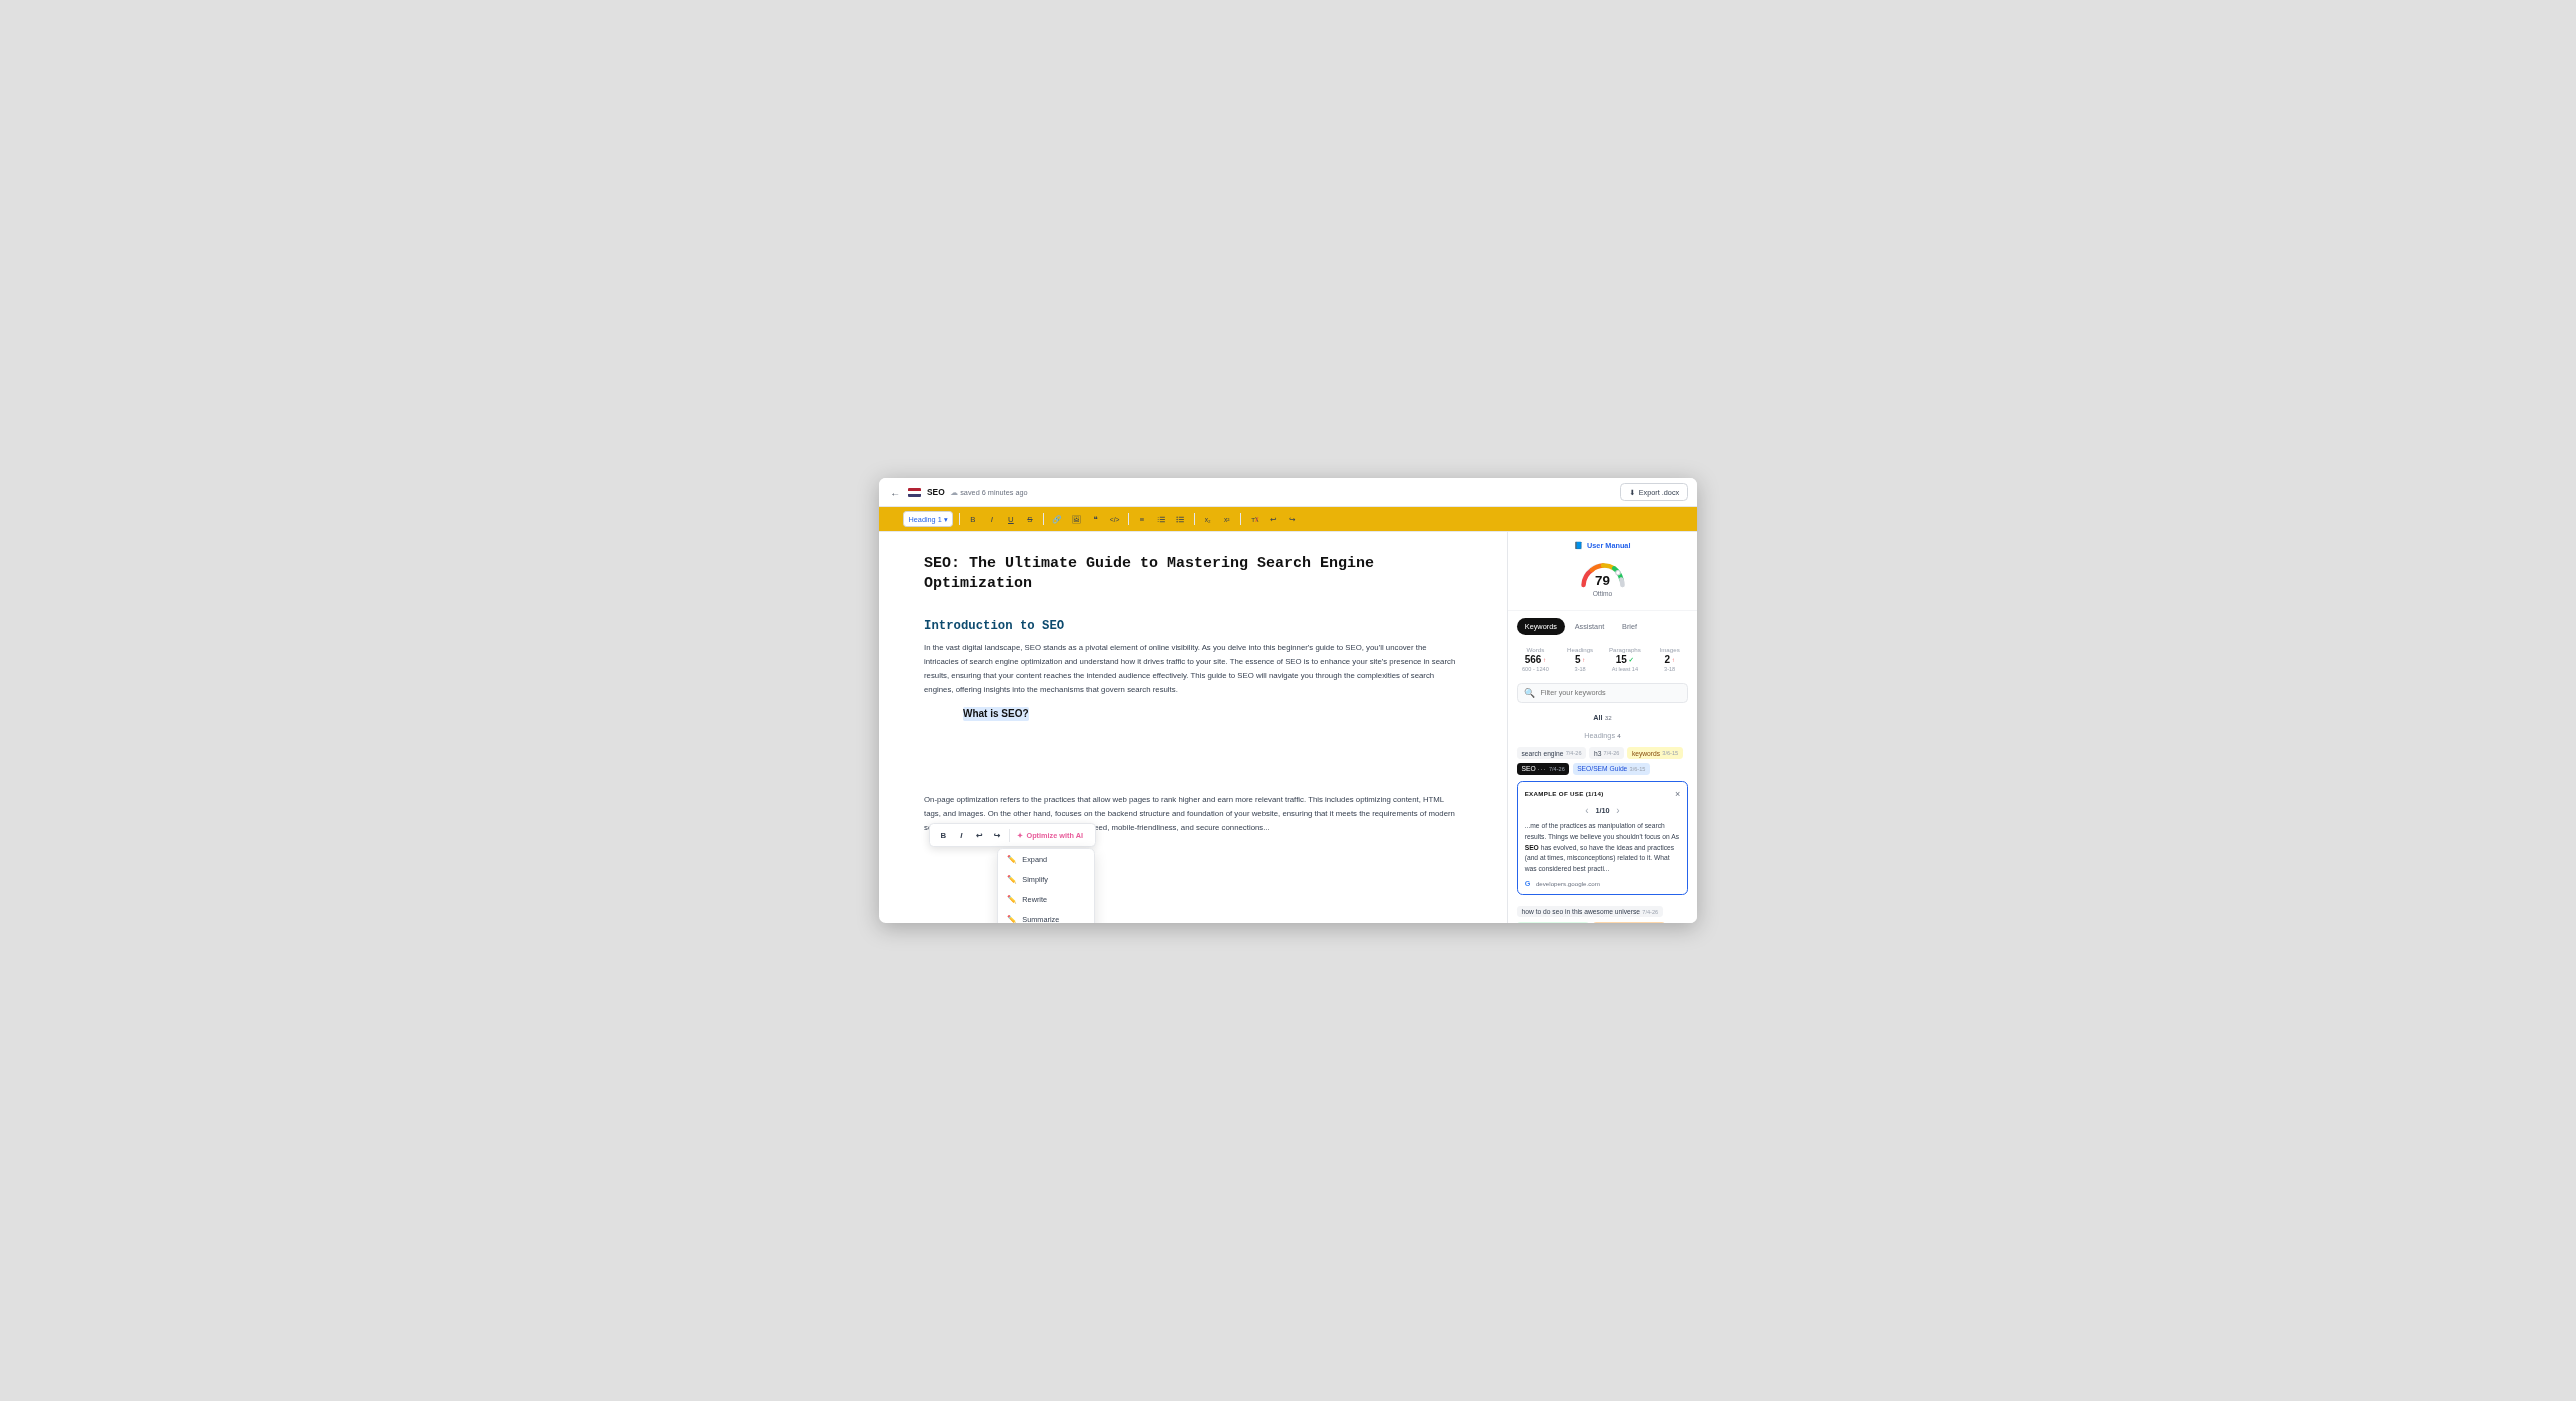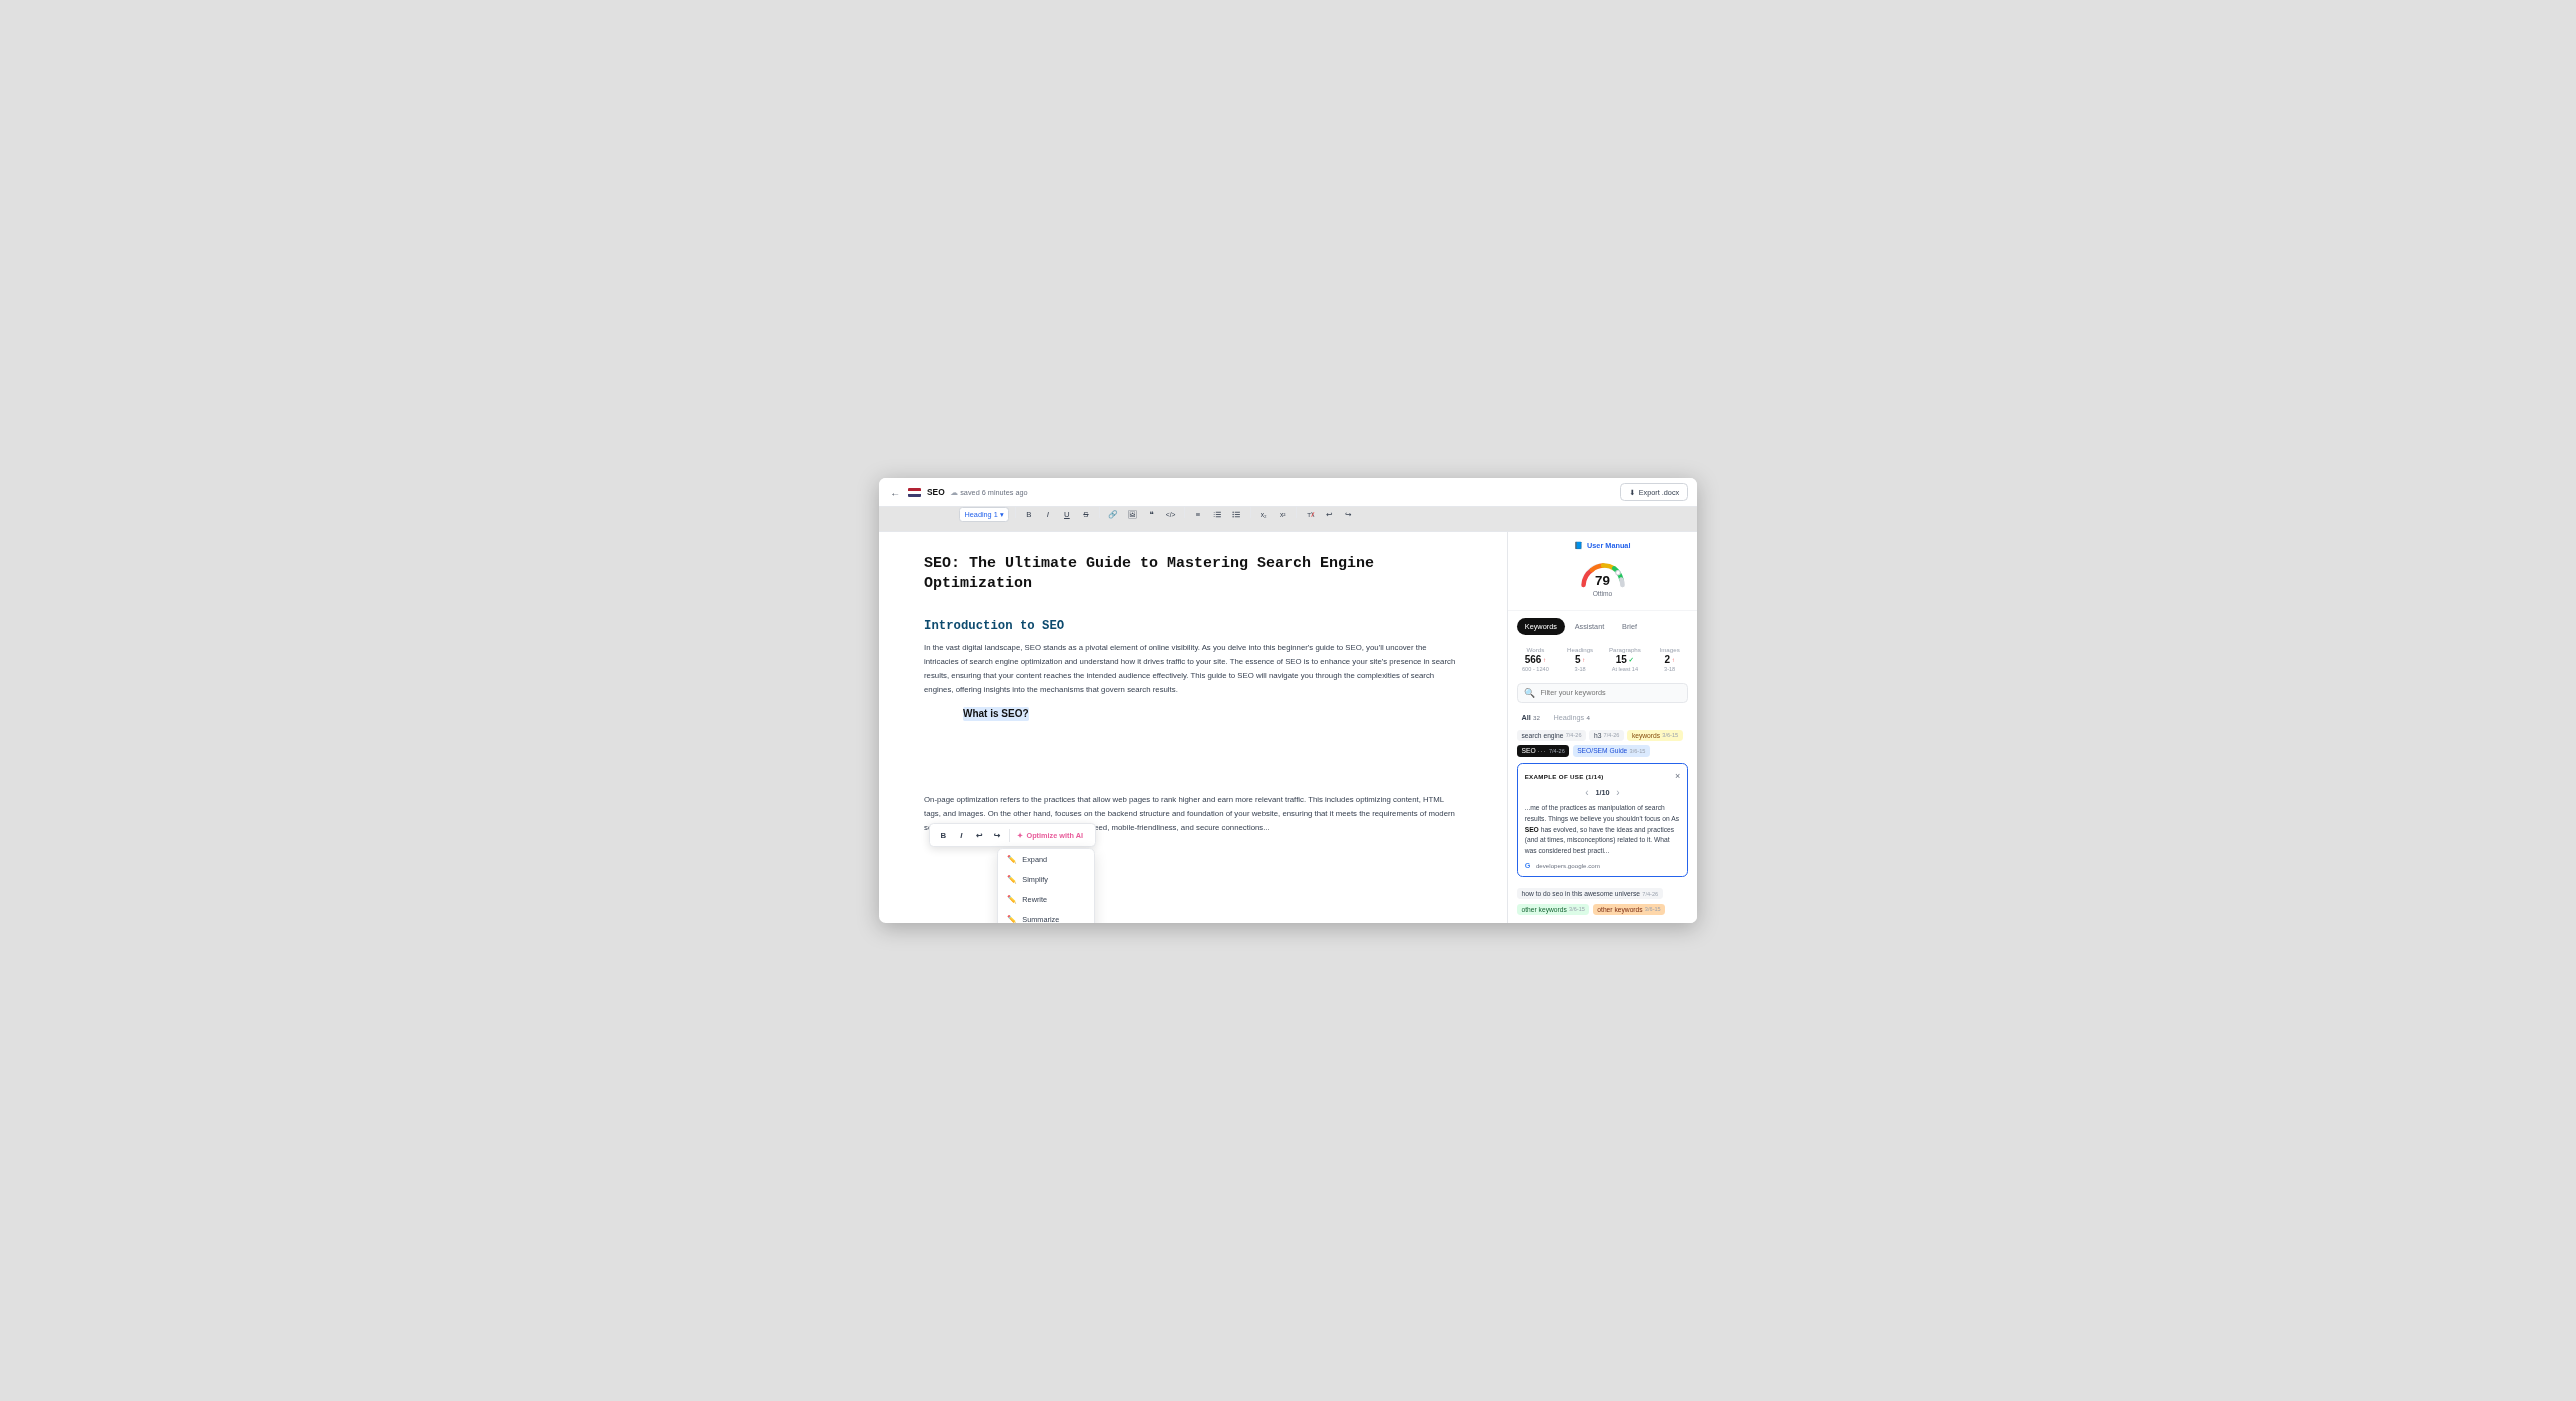--- a/index.html
+++ b/index.html
@@ -79,26 +79,26 @@
       font-size: 7.3px;
       font-weight: 500;
       cursor: pointer;
       display: flex;
       align-items: center;
       gap: 3.4px;
       color: #374151;
     }
     
     .format-toolbar {
-      background: #e5e5e5;
+      background: #eab308;
       border-bottom: 0.6px solid #e5e7eb;
-      padding: 0 80px;
+      padding: 0 24px;
       height: 25px;
       display: flex;
-      align-items: flex-start;
+      align-items: center;
       gap: 3.4px;
       flex-shrink: 0;
     }
     .heading-select {
       display: flex;
       align-items: center;
       gap: 2.2px;
       padding: 2.2px 4.5px;
       border: 0.6px solid #d1d5db;
       border-radius: 3.4px;
@@ -373,20 +373,21 @@
       color: #9ca3af;
       outline: none;
       flex: 1;
     }
     
     .kw-tabs {
       display: flex;
       align-items: center;
       padding: 3.4px 9px;
       gap: 4.5px;
+      flex-direction: column;
     }
     .kw-tab {
       font-size: 7.3px;
       cursor: pointer;
       padding: 2.2px 4.5px;
       border-radius: 2.2px;
       display: flex;
       align-items: center;
       gap: 2.2px;
     }

